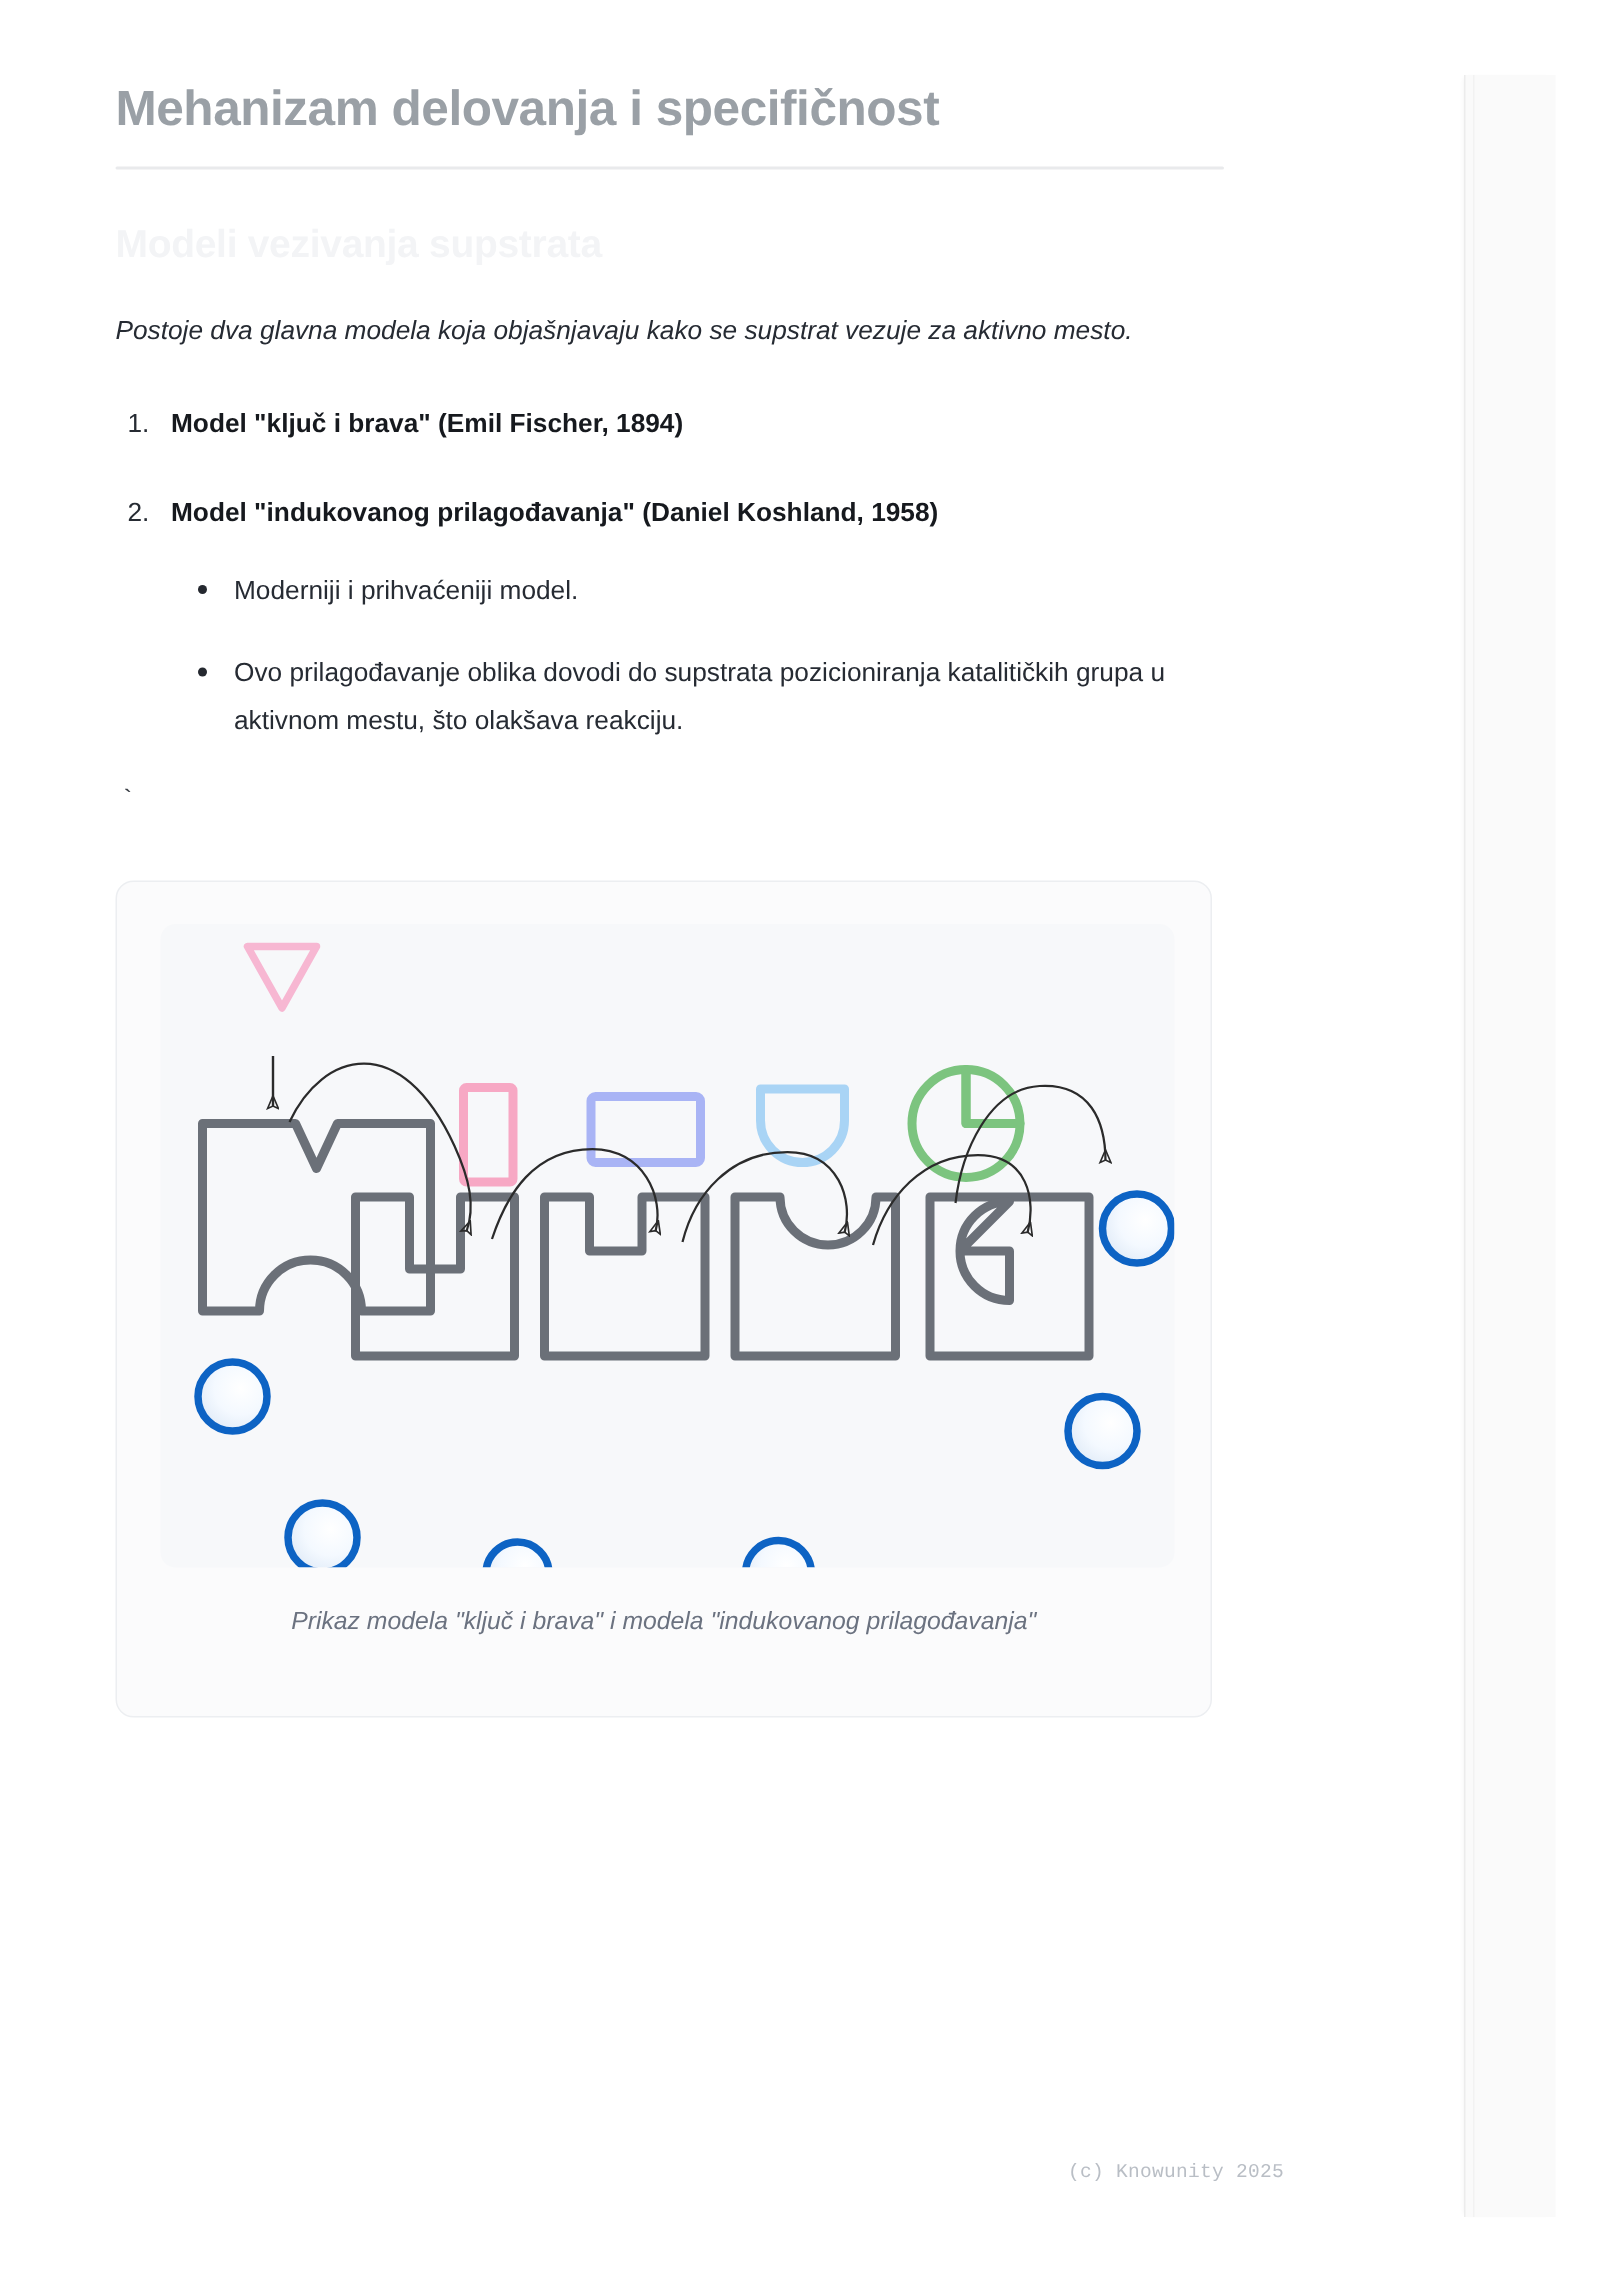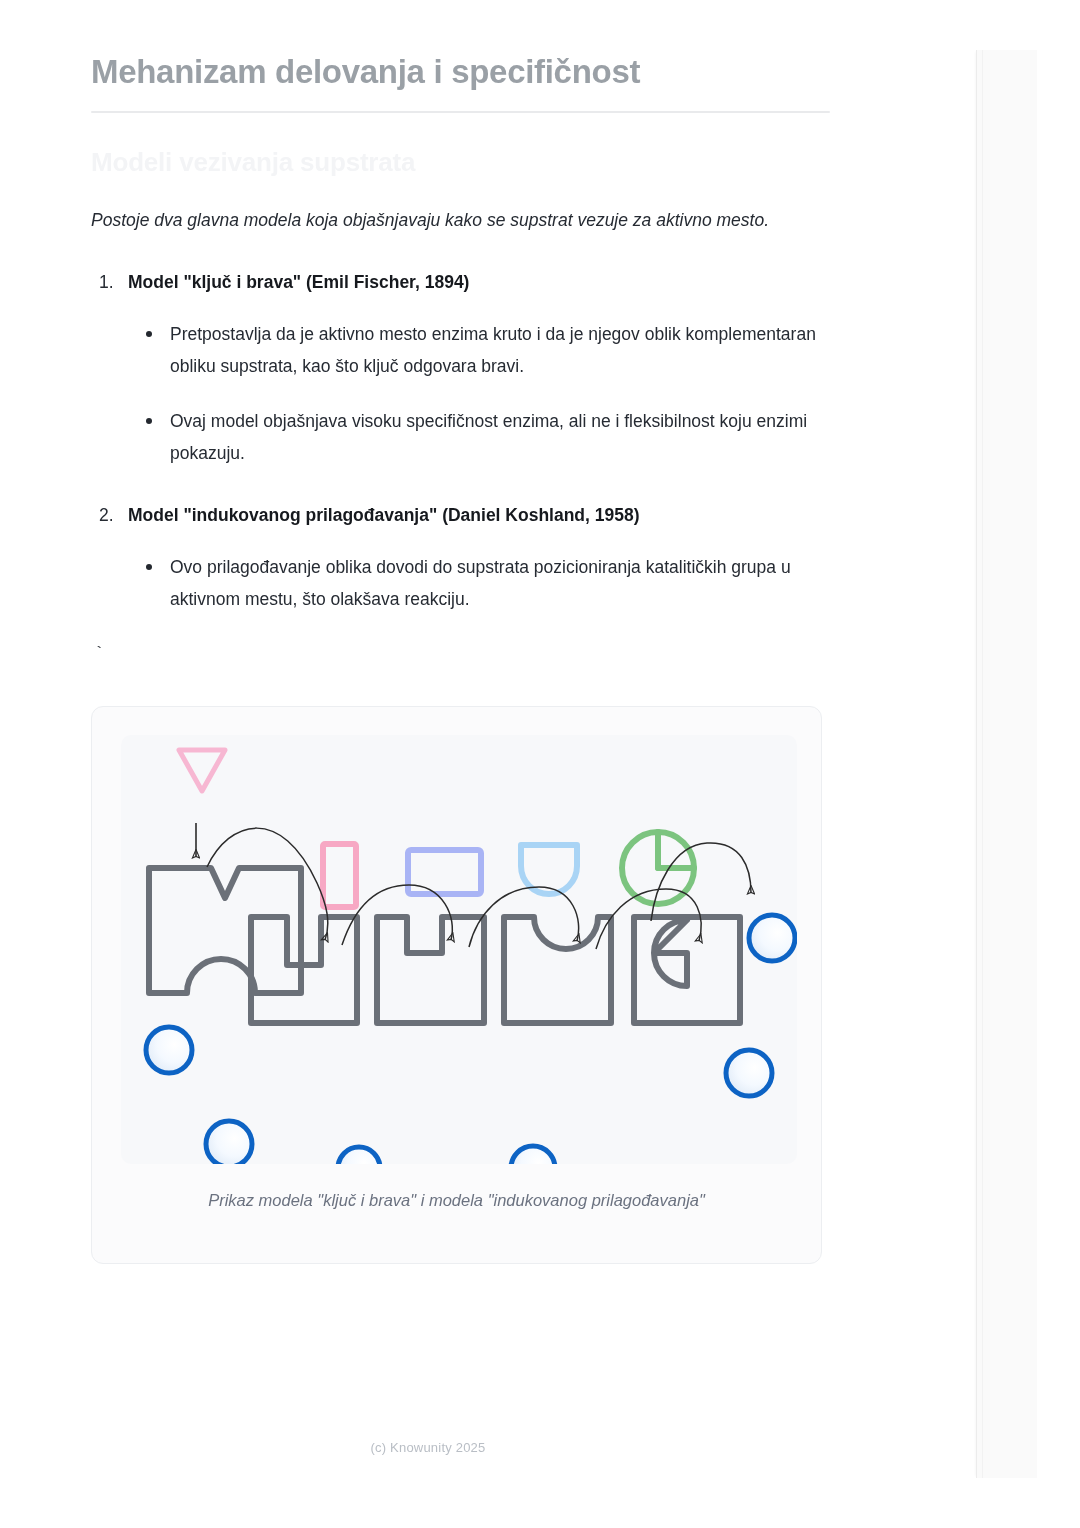--- a/index.html
+++ b/index.html
@@ -21,21 +21,21 @@
     border-left:1px solid #ececec;
     box-shadow:-2px 0 3px -2px rgba(0,0,0,.06);
   }
   .page-edge .inner-line{
     position:absolute;left:5px;top:0;width:1px;height:100%;
     background:#f2f2f2;
   }
 
   .doc{
     position:absolute;
-    left:91px; top:0;
+    left:77px; top:0;
     width:740px;
   }
 
   h1.title{
     margin:0;
     padding-top:50px;
     font-size:33px;
     line-height:44px;
     font-weight:700;
     color:#9aa0a6;
@@ -157,26 +157,27 @@
     font-style:italic;
     color:#6b7280;
     line-height:22px;
   }
 
   .footer{
     position:absolute;
     left:0;
     top:1440px;
     width:924px;
-    text-align:center;
+    text-align:right;
     padding-right:68px;
     box-sizing:border-box;
     font-size:13px;
     color:#b9bec5;
     letter-spacing:.2px;
+    font-family:Liberation Mono, monospace;
   }
 </style>
 </head>
 <body>
 
 <div class="page-edge">
   <div class="inner-line"></div>
 </div>
 
 <div class="doc">
@@ -184,28 +185,25 @@
   <h1 class="title">Mehanizam delovanja i specifičnost</h1>
   <div class="divider"></div>
 
   <h2 class="subtitle">Modeli vezivanja supstrata</h2>
 
   <p class="intro">Postoje dva glavna modela koja objašnjavaju kako se supstrat vezuje za aktivno mesto.</p>
 
   <ol class="models">
     <li class="model">
       <div class="model-head">Model "ključ i brava" (Emil Fischer, 1894)</div>
-      <ul class="points">
-        <li>Pretpostavlja da je aktivno mesto enzima kruto i da je njegov oblik komplementaran obliku supstrata, kao što ključ odgovara bravi.</li>
-        <li>Ovaj model objašnjava visoku specifičnost enzima, ali ne i fleksibilnost koju enzimi pokazuju.</li>
-      </ul>
     </li>
     <li class="model">
       <div class="model-head">Model "indukovanog prilagođavanja" (Daniel Koshland, 1958)</div>
       <ul class="points">
+        <li>Moderniji i prihvaćeniji model.</li>
         <li>Ovo prilagođavanje oblika dovodi do supstrata pozicioniranja katalitičkih grupa u aktivnom mestu, što olakšava reakciju.</li>
       </ul>
     </li>
   </ol>
 
   <div class="tick">`</div>
 
   <div class="figure-card">
     <div class="figure-inner">
       <svg width="676" height="429" viewBox="0 0 676 429" xmlns="http://www.w3.org/2000/svg">

